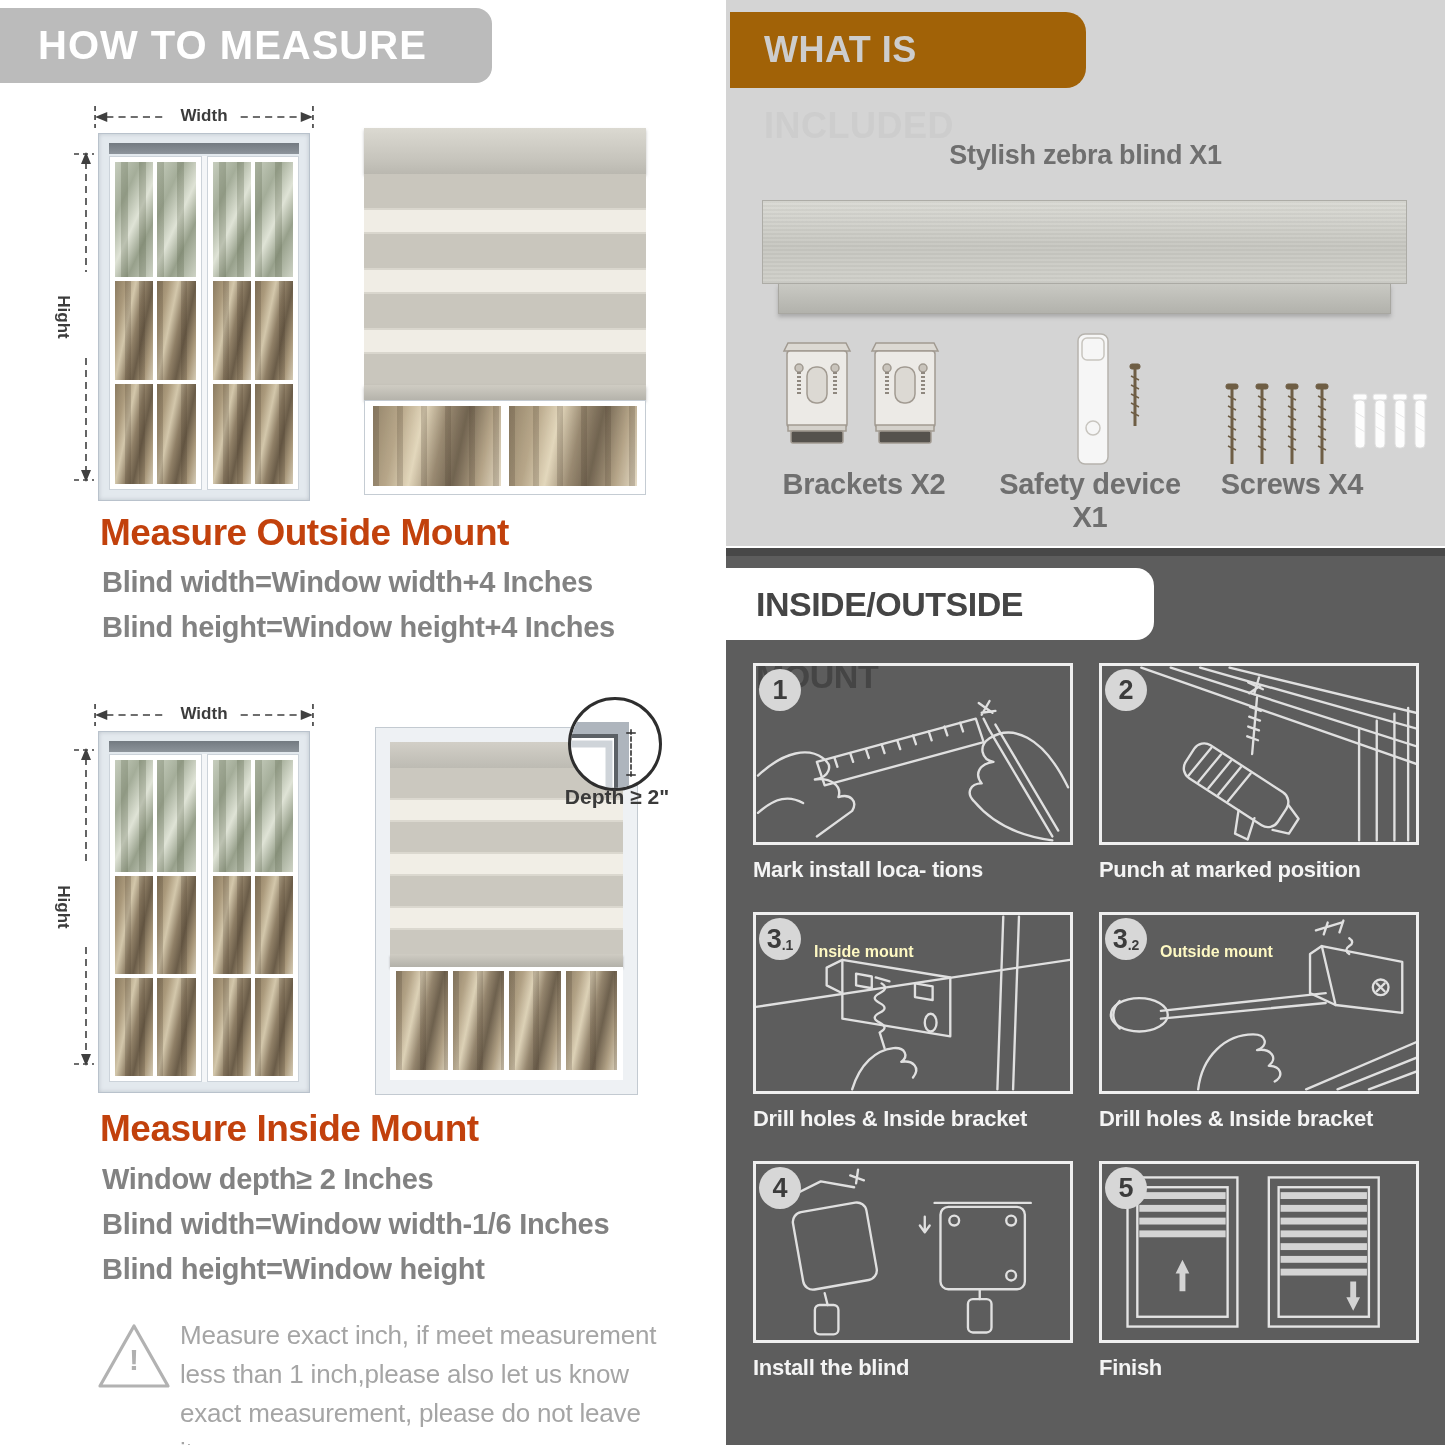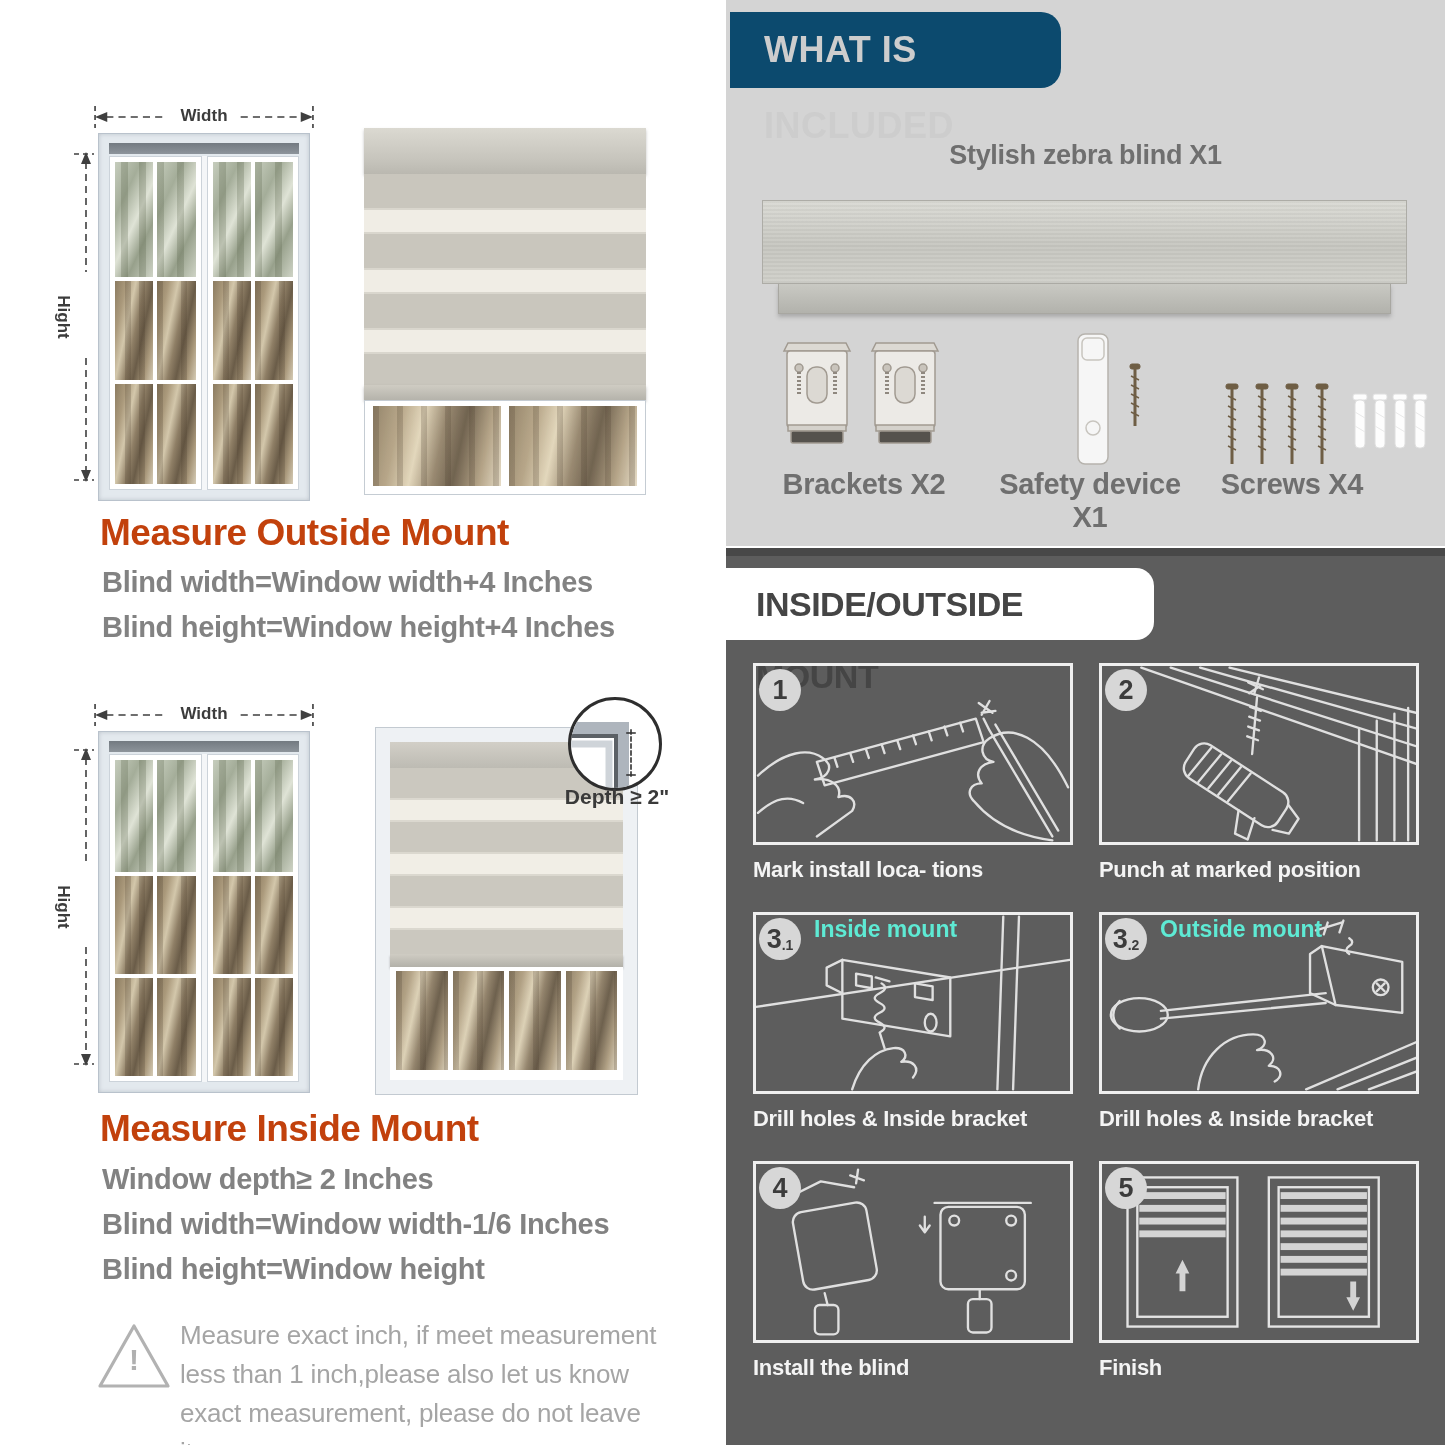--- a/index.html
+++ b/index.html
@@ -72,21 +72,21 @@
   .callout{width:88px;height:88px;border-radius:50%;border:3px solid #2e2e2e;
     background:#ffffff;overflow:hidden;}
   .depth-label{font-weight:bold;font-size:21px;color:#3a3a3a;}
 
   .warning-text{color:#a5a5a5;font-size:26px;line-height:1.5;letter-spacing:-0.2px;}
   .warn-glyph{position:absolute;left:50%;top:56%;transform:translate(-50%,-50%);
     color:#b0b0b0;font-weight:bold;font-size:30px;}
 
   
   .right-top{left:726px;top:0;width:719px;height:546px;background:#d4d4d4;}
-  .included-header{position:absolute;left:4px;top:12px;width:331px;height:76px;background:#0c4a6e;
+  .included-header{position:absolute;left:4px;top:12px;width:356px;height:76px;background:#a16207;
     border-radius:0 20px 20px 0;color:#cdcdcd;font-weight:bold;font-size:36px;
     line-height:76px;padding-left:34px;box-sizing:border-box;letter-spacing:0.5px;}
   .blind-label{position:absolute;left:0;top:140px;width:100%;text-align:center;
     color:#6f6f6f;font-weight:bold;font-size:27px;letter-spacing:-0.3px;}
   .headrail{position:absolute;left:36px;top:200px;width:645px;}
   .headrail .bar1{height:84px;border:1px solid #adaca6;box-sizing:border-box;
     background:
       repeating-linear-gradient(180deg, rgba(0,0,0,.03) 0 2px, rgba(255,255,255,.04) 2px 4px),
       linear-gradient(180deg,#dadad4 0%,#c7c7c1 55%,#d0d0ca 100%);}
   .headrail .bar2{height:30px;margin:0 16px;border:1px solid #a8a7a1;border-top:none;box-sizing:border-box;
@@ -103,32 +103,35 @@
     line-height:72px;padding-left:30px;box-sizing:border-box;letter-spacing:-0.5px;}
   .steps-grid{position:absolute;left:27px;top:107px;width:666px;
     display:grid;grid-template-columns:1fr 1fr;column-gap:26px;}
   .step{margin-bottom:5px;}
   .step-box{height:176px;border:3px solid #efefef;position:relative;box-sizing:content-box;}
   .step-art{position:absolute;left:0;top:0;width:100%;height:100%;}
   .badge{position:absolute;top:3px;left:3px;width:42px;height:42px;border-radius:50%;
     background:#d7d7d7;color:#3c3c3c;font-weight:bold;font-size:27px;
     display:flex;align-items:center;justify-content:center;}
   .badge-sub{font-size:14px;margin-top:12px;}
-  .box-title{position:absolute;top:1px;left:58px;color:#5eead4;font-weight:bold;font-size:23px;}
+  .box-title{position:absolute;top:28px;left:58px;color:#fef9c3;font-weight:bold;font-size:16px;}
   .step-caption{margin-top:12px;height:50px;color:#f4f4f4;font-weight:bold;font-size:22px;
     letter-spacing:-0.3px;white-space:nowrap;}
 
   svg{display:block;}
   .lineart{stroke:#e0e0e0;stroke-width:2.4;fill:none;stroke-linecap:round;stroke-linejoin:round;}
 </style>
 </head>
 <body>
 
 <div class="canvas">
 
+  <div class="abs left-header">
+    <span>HOW TO MEASURE</span>
+  </div>
 
   <div class="abs dim-h" style="left:92px;top:104px;width:224px;">
     <svg viewBox="0 0 220 26" preserveAspectRatio="none">
       <g stroke="#3f3f3f" stroke-width="1.6" fill="none">
         <line x1="3" y1="2" x2="3" y2="24" stroke-dasharray="5 4"></line>
         <line x1="217" y1="2" x2="217" y2="24" stroke-dasharray="5 4"></line>
         <line x1="14" y1="13" x2="74" y2="13" stroke-dasharray="7 5"></line>
         <line x1="146" y1="13" x2="206" y2="13" stroke-dasharray="7 5"></line>
       </g>
       <g fill="#3f3f3f">

